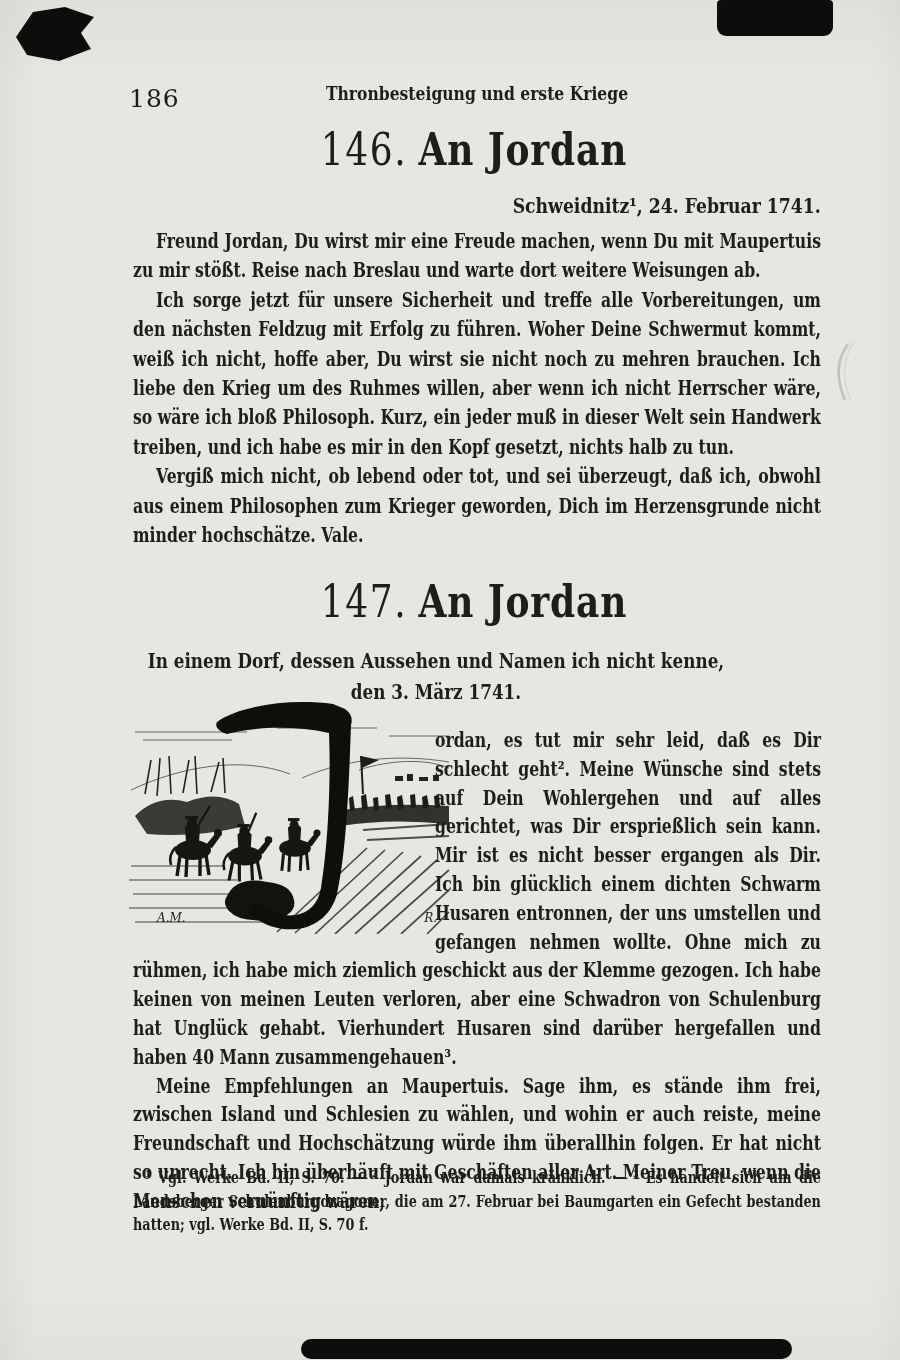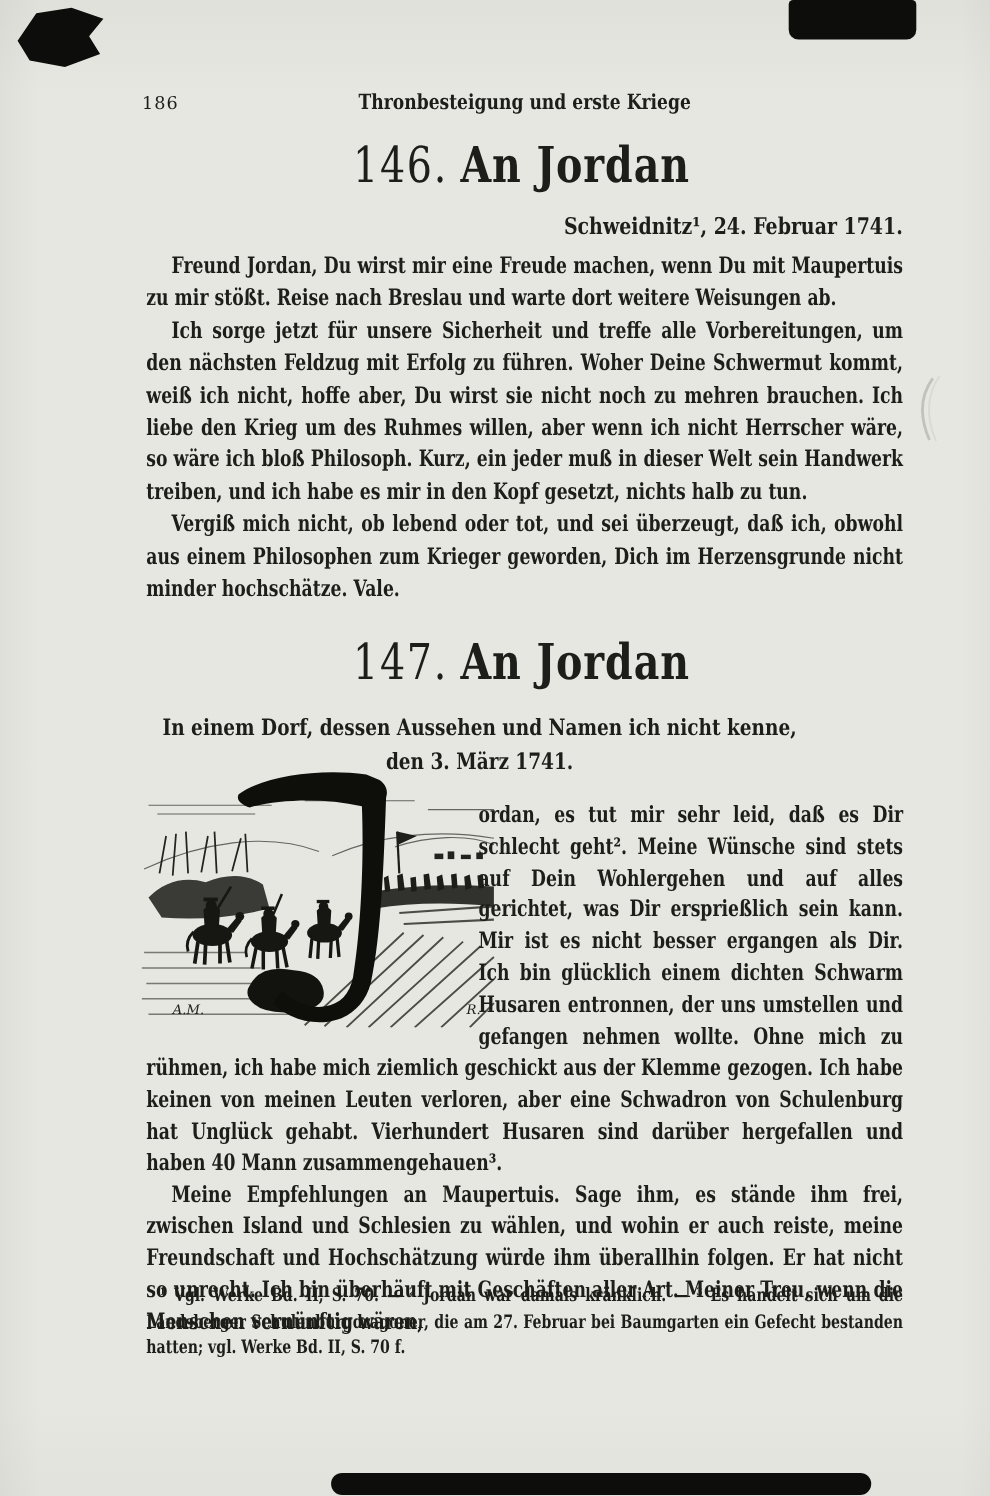--- a/index.html
+++ b/index.html
@@ -9,21 +9,21 @@
     background-image:linear-gradient(180deg,#f0f0ee 0%,#f7f7f5 6%,#f7f7f5 94%,#f2f2f0 100%),
                      linear-gradient(90deg,#efefed 0%,#f7f7f5 4%,#f7f7f5 97%,#f1f1ef 100%);
     background-blend-mode:multiply;
     font-family:"DejaVu Serif","Liberation Serif",serif;
     color:#1d1d1a;
   }
   .frak{font-weight:bold;}
   .abs{position:absolute;}
   
   .cond{width:900px;transform:scaleX(0.7644);transform-origin:0 0;}
-  .pagenum{left:129px;top:84px;font-size:16px;letter-spacing:1px;}
+  .pagenum{left:129px;top:84px;font-size:25px;letter-spacing:1px;}
   .runhead{left:0;right:0;top:82px;text-align:center;font-size:19px;font-weight:bold;
            transform:translateX(27px) scaleX(0.82);}
   .lettertitle{left:0;right:0;text-align:center;font-size:45px;font-weight:bold;
                transform:translateX(24px) scaleX(0.80);letter-spacing:1px;}
   .lettertitle .num{font-weight:normal;margin-right:14px;letter-spacing:2px;}
   .dateline146{right:79px;top:193px;font-size:21px;font-weight:bold;
                transform:scaleX(0.82);transform-origin:100% 0;}
   .dateline147{left:0;right:0;top:646px;text-align:center;font-size:20.5px;line-height:30.5px;
                font-weight:bold;transform:translateX(-14px) scaleX(0.82);}
   .bodyblock{left:133px;font-size:20.5px;line-height:29.4px;font-weight:bold;text-align:justify;}

